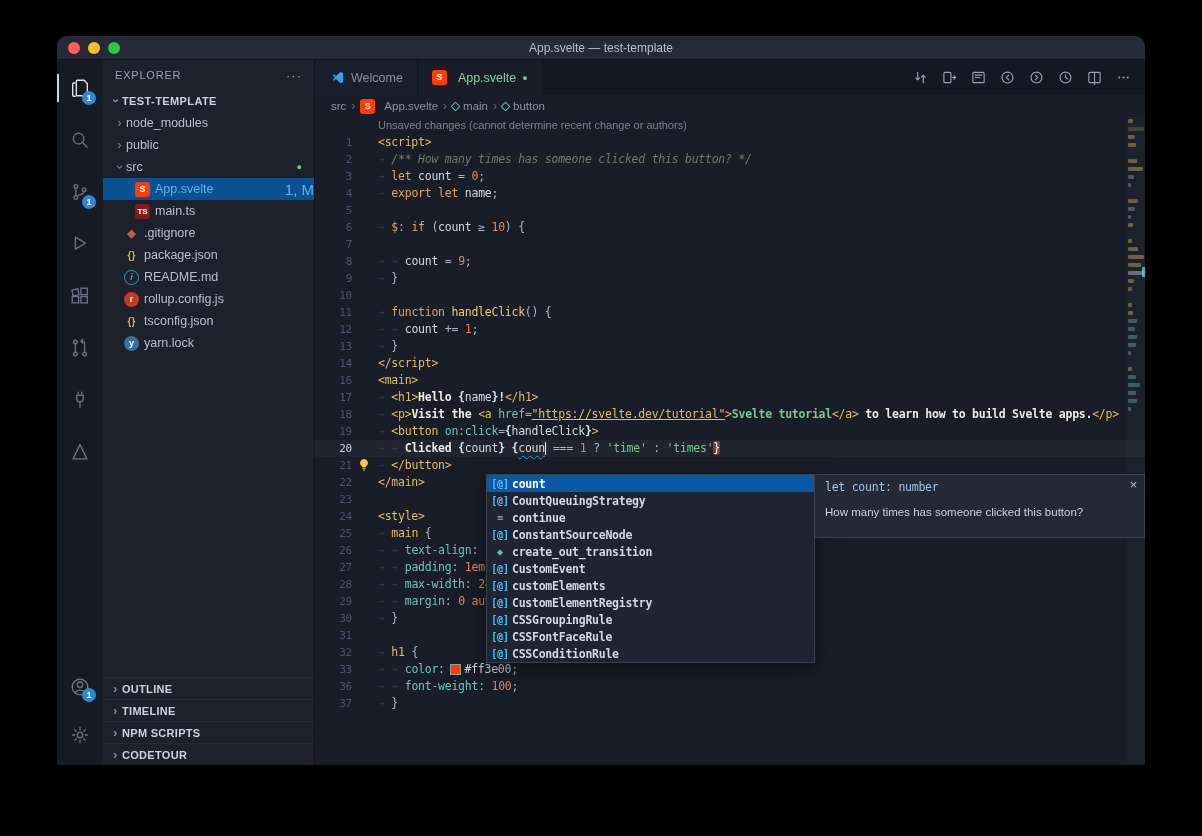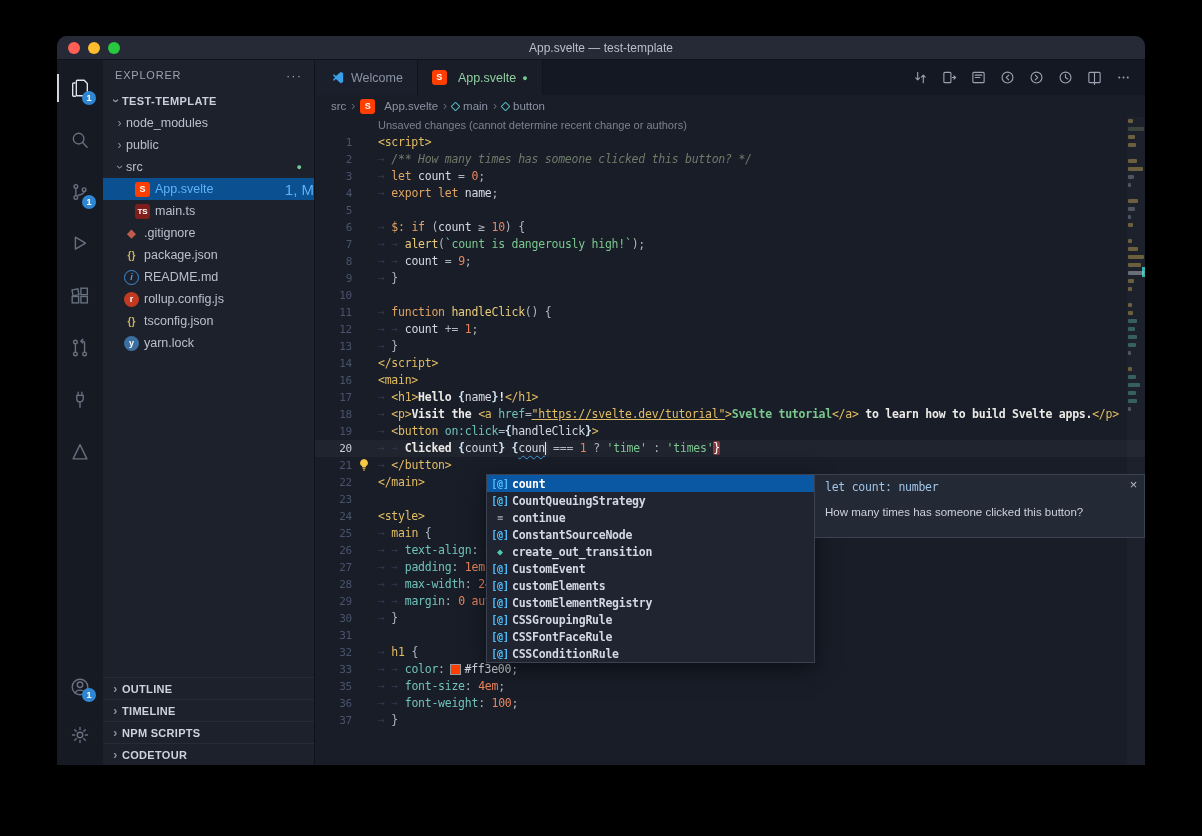--- a/index.html
+++ b/index.html
@@ -364,21 +364,21 @@
           </div>
         <div class="codearea">
           <div class="annotation">Unsaved changes (cannot determine recent change or authors)</div>
           <div id="code">
               <div class="code-line"><span class="ln-num">1</span><span class="ln-content"><span class="tk-tag">&lt;script&gt;</span></span></div>
               <div class="code-line"><span class="ln-num">2</span><span class="ln-content"><span class="ind">→ </span><span class="tk-comment">/** How many times has someone clicked this button? */</span></span></div>
               <div class="code-line"><span class="ln-num">3</span><span class="ln-content"><span class="ind">→ </span><span class="tk-kw">let </span><span class="tk-var">count</span><span class="tk-op"> = </span><span class="tk-num">0</span><span class="tk-op">;</span></span></div>
               <div class="code-line"><span class="ln-num">4</span><span class="ln-content"><span class="ind">→ </span><span class="tk-kw">export let </span><span class="tk-var">name</span><span class="tk-op">;</span></span></div>
               <div class="code-line"><span class="ln-num">5</span><span class="ln-content"></span></div>
               <div class="code-line"><span class="ln-num">6</span><span class="ln-content"><span class="ind">→ </span><span class="tk-kw">$: if </span><span class="tk-op">(</span><span class="tk-var">count</span><span class="tk-op"> ≥ </span><span class="tk-num">10</span><span class="tk-op">) {</span></span></div>
-              <div class="code-line"><span class="ln-num">7</span><span class="ln-content"><span class="ind">→ </span><span class="ind">→ </span><span class="tk-fn">alert</span><span class="tk-op">(</span><span class="tk-str">`count is dangerously high!`</span><span class="tk-op">);</span></span></div>
+              <div class="code-line"><span class="ln-num">7</span></div>
               <div class="code-line"><span class="ln-num">8</span><span class="ln-content"><span class="ind">→ </span><span class="ind">→ </span><span class="tk-var">count</span><span class="tk-op"> = </span><span class="tk-num">9</span><span class="tk-op">;</span></span></div>
               <div class="code-line"><span class="ln-num">9</span><span class="ln-content"><span class="ind">→ </span><span class="tk-op">}</span></span></div>
               <div class="code-line"><span class="ln-num">10</span><span class="ln-content"></span></div>
               <div class="code-line"><span class="ln-num">11</span><span class="ln-content"><span class="ind">→ </span><span class="tk-kw">function </span><span class="tk-fn">handleClick</span><span class="tk-op">() {</span></span></div>
               <div class="code-line"><span class="ln-num">12</span><span class="ln-content"><span class="ind">→ </span><span class="ind">→ </span><span class="tk-var">count</span><span class="tk-op"> += </span><span class="tk-num">1</span><span class="tk-op">;</span></span></div>
               <div class="code-line"><span class="ln-num">13</span><span class="ln-content"><span class="ind">→ </span><span class="tk-op">}</span></span></div>
               <div class="code-line"><span class="ln-num">14</span><span class="ln-content"><span class="tk-tag">&lt;/script&gt;</span></span></div>
               <div class="code-line"><span class="ln-num">16</span><span class="ln-content"><span class="tk-tag">&lt;main&gt;</span></span></div>
               <div class="code-line"><span class="ln-num">17</span><span class="ln-content"><span class="ind">→ </span><span class="tk-tag">&lt;h1&gt;</span><span class="tk-text">Hello </span><span class="tk-brace">{</span><span class="tk-var">name</span><span class="tk-brace">}</span><span class="tk-text">!</span><span class="tk-tag">&lt;/h1&gt;</span></span></div>
               <div class="code-line"><span class="ln-num">18</span><span class="ln-content"><span class="ind">→ </span><span class="tk-tag">&lt;p&gt;</span><span class="tk-text">Visit the </span><span class="tk-tag">&lt;a </span><span class="tk-attr">href</span><span class="tk-op">=</span><span class="tk-strlink">"https://svelte.dev/tutorial"</span><span class="tk-tag">&gt;</span><span class="tk-link">Svelte tutorial</span><span class="tk-tag">&lt;/a&gt;</span><span class="tk-text"> to learn how to build Svelte apps.</span><span class="tk-tag">&lt;/p&gt;</span></span></div>
@@ -390,21 +390,20 @@
               <div class="code-line"><span class="ln-num">24</span><span class="ln-content"><span class="tk-tag">&lt;style&gt;</span></span></div>
               <div class="code-line"><span class="ln-num">25</span><span class="ln-content"><span class="ind">→ </span><span class="tk-cssel">main</span><span class="tk-op"> {</span></span></div>
               <div class="code-line"><span class="ln-num">26</span><span class="ln-content"><span class="ind">→ </span><span class="ind">→ </span><span class="tk-cssprop">text-align</span><span class="tk-op">: </span><span class="tk-cssval">center</span><span class="tk-op">;</span></span></div>
               <div class="code-line"><span class="ln-num">27</span><span class="ln-content"><span class="ind">→ </span><span class="ind">→ </span><span class="tk-cssprop">padding</span><span class="tk-op">: </span><span class="tk-num">1em</span><span class="tk-op">;</span></span></div>
               <div class="code-line"><span class="ln-num">28</span><span class="ln-content"><span class="ind">→ </span><span class="ind">→ </span><span class="tk-cssprop">max-width</span><span class="tk-op">: </span><span class="tk-num">240px</span><span class="tk-op">;</span></span></div>
               <div class="code-line"><span class="ln-num">29</span><span class="ln-content"><span class="ind">→ </span><span class="ind">→ </span><span class="tk-cssprop">margin</span><span class="tk-op">: </span><span class="tk-num">0 auto</span><span class="tk-op">;</span></span></div>
               <div class="code-line"><span class="ln-num">30</span><span class="ln-content"><span class="ind">→ </span><span class="tk-op">}</span></span></div>
               <div class="code-line"><span class="ln-num">31</span><span class="ln-content"></span></div>
               <div class="code-line"><span class="ln-num">32</span><span class="ln-content"><span class="ind">→ </span><span class="tk-cssel">h1</span><span class="tk-op"> {</span></span></div>
               <div class="code-line"><span class="ln-num">33</span><span class="ln-content"><span class="ind">→ </span><span class="ind">→ </span><span class="tk-cssprop">color</span><span class="tk-op">: </span><span class="swatch" style="background: rgb(255, 62, 0);"></span><span class="tk-var">#ff3e00</span><span class="tk-op">;</span></span></div>
-              <div class="code-line"><span class="ln-num">35</span><span class="ln-content"><span class="ind">→ </span><span class="ind">→ </span><span class="tk-cssprop">font-size</span><span class="tk-op">: </span><span class="tk-num">4em</span><span class="tk-op">;</span></span></div>
               <div class="code-line"><span class="ln-num">36</span><span class="ln-content"><span class="ind">→ </span><span class="ind">→ </span><span class="tk-cssprop">font-weight</span><span class="tk-op">: </span><span class="tk-num">100</span><span class="tk-op">;</span></span></div>
               <div class="code-line"><span class="ln-num">37</span><span class="ln-content"><span class="ind">→ </span><span class="tk-op">}</span></span></div>
             </div>
           <div class="lightbulb" id="bulb"><svg viewBox="0 0 16 16" width="14" height="14" fill="currentColor">
                 <path d="M8 1a4.5 4.5 0 0 0-2.5 8.2c.5.4.8 1 .8 1.6h3.4c0-.6.3-1.2.8-1.6A4.5 4.5 0 0 0 8 1z"></path>
                 <rect x="6.3" y="11.6" width="3.4" height="1.2" rx=".5"></rect>
                 <rect x="6.8" y="13.4" width="2.4" height="1" rx=".5"></rect>
               </svg></div>
           <div class="minimap" id="minimap">
             <div class="mm-cursor"></div>

